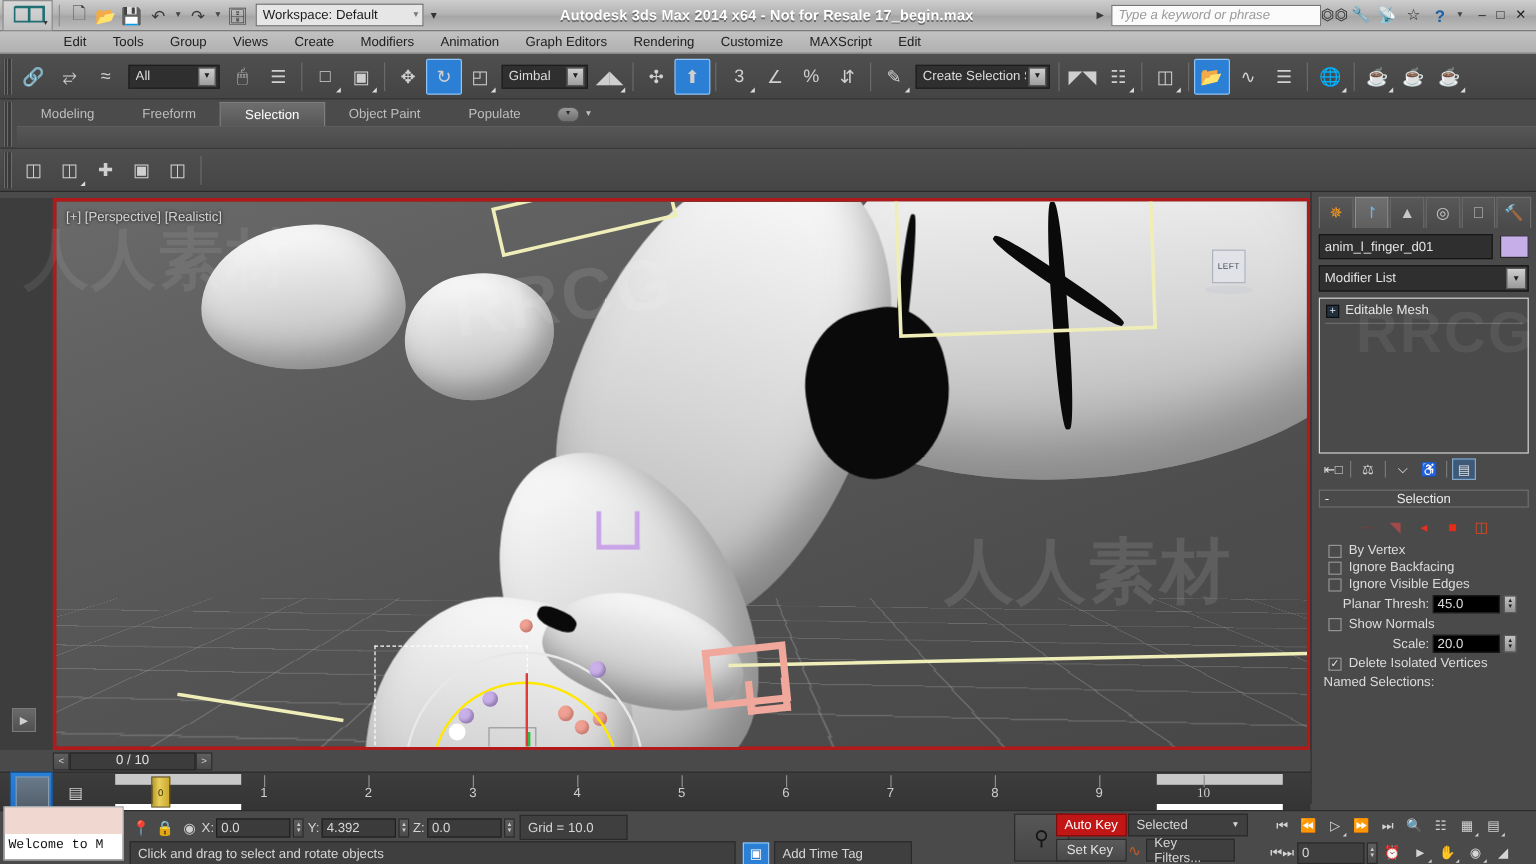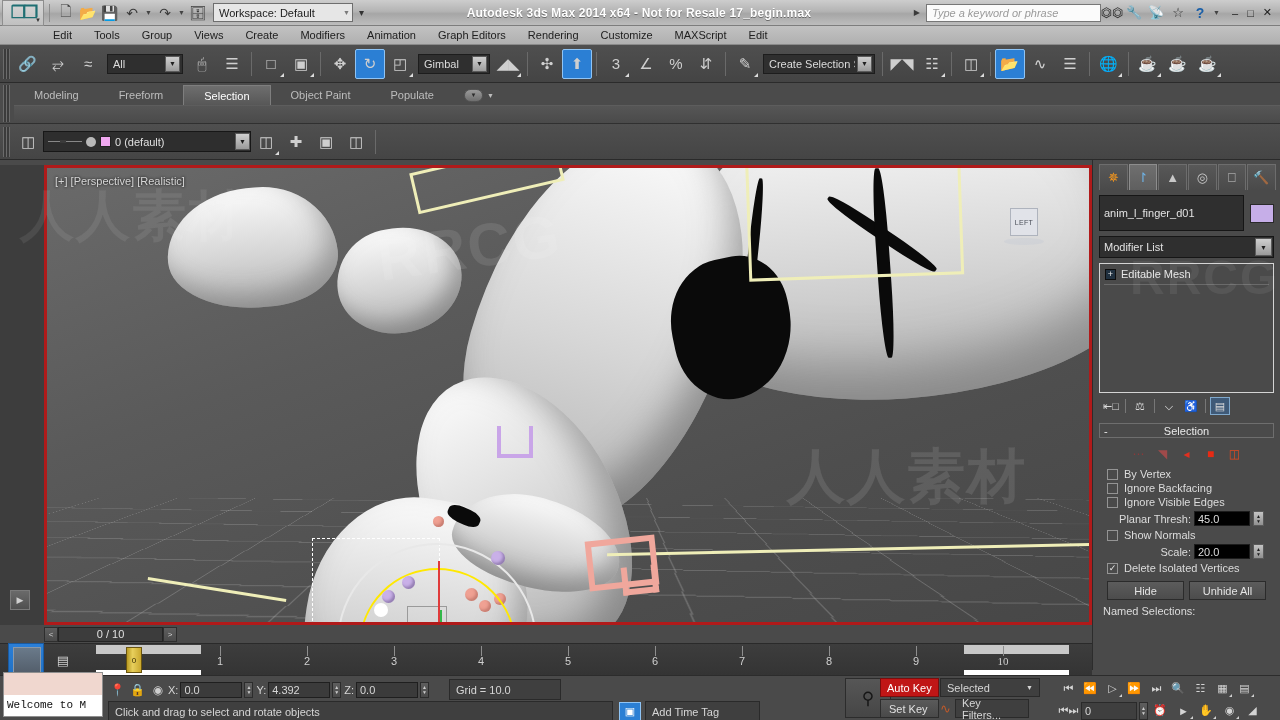--- a/index.html
+++ b/index.html
@@ -264,21 +264,21 @@
   .cp-tabs { display:flex; height: 30px; padding: 4px 4px 0 6px; gap:1px; }
   .cp-tab {
     flex:1; height: 26px; background: linear-gradient(#585858,#4a4a4a);
     border:1px solid #6d6d6d; border-bottom:none;
     display:flex;align-items:center;justify-content:center; font-size:13px;
   }
   .cp-tab.active { background: linear-gradient(#6f6f6f,#5f5f5f); border-color:#8d8d8d; }
   .cp-body { padding: 5px 6px; }
   .cp-namerow { display:flex; gap:6px; align-items:center; }
   .cp-name {
-    flex:1; height:36px; background:#2f2f2f; border:1px solid #161616;
+    flex:1; height:21px; background:#2f2f2f; border:1px solid #161616;
     display:flex;align-items:center; padding-left:4px; font-size:11px; color:#e2e2e2;
   }
   .cp-colorswatch { width:24px;height:19px; background:#c6aee8; border:1px solid #2a2a2a; }
   .cp-modlist {
     margin-top:5px; height:22px; background:#2f2f2f; border:1px solid #161616;
     display:flex;align-items:center; padding-left:4px; font-size:11px; color:#e2e2e2;
   }
   .cp-modlist .cbtn { width:17px;height:18px; margin-left:auto; margin-right:1px;
     background:linear-gradient(#cfcfcf,#9a9a9a);border:1px solid #5b5b5b;
     display:flex;align-items:center;justify-content:center;font-size:7px;color:#1d1d1d;}
@@ -546,27 +546,20 @@
         <div class="rtab-pill">▼</div>
         <span style="font-size:7px;color:#bdbdbd;">▼</span>
       </div>
     </div>
     <div class="ribbon-body"></div>
   </div>
 
   <div class="layerbar">
     <div class="grip"></div>
     <div class="tbtn">◫</div>
-    <div class="layercombo">
-      <span class="lc-dash"></span>
-      <span class="lc-bulb"></span>
-      <span class="lc-swatch"></span>
-      <span class="lc-name">0 (default)</span>
-      <span class="cbtn" style="width:15px;height:17px;background:linear-gradient(#cfcfcf,#9a9a9a);border:1px solid #5b5b5b;display:flex;align-items:center;justify-content:center;font-size:7px;color:#1d1d1d;">▼</span>
-    </div>
     <div class="tbtn corner">◫</div>
     <div class="tbtn">✚</div>
     <div class="tbtn">▣</div>
     <div class="tbtn">◫</div>
     <div class="vsep"></div>
   </div>
 
   <div class="vp-leftpanel">
     <div class="vp-expand">▶</div>
   </div>
@@ -731,24 +724,20 @@
         <span class="spin-lbl">Scale:</span>
         <span class="spin-field">20.0</span>
         <span class="spin-btns">▲<br>▼</span>
       </div>
 
       <div class="chk-row">
         <span class="chk">✓</span>
         <span class="chk-lbl">Delete Isolated Vertices</span>
       </div>
 
-      <div class="btn-row">
-        <div class="pbtn">Hide</div>
-        <div class="pbtn">Unhide All</div>
-      </div>
 
       <div class="named-sel">Named Selections:</div>
     </div>
   </div>
 
   <div class="timestrip">
     <div style="width:44px"></div>
     <div class="tsl-arrow">&lt;</div>
     <div class="tsl-field">0 / 10</div>
     <div class="tsl-arrow">&gt;</div>
@@ -810,21 +799,21 @@
       <div class="coord" style="margin-left:3px;">
         <span class="cl">Y:</span>
         <span class="cf">4.392</span>
         <span class="spn">▲<br>▼</span>
       </div>
       <div class="coord" style="margin-left:3px;">
         <span class="cl">Z:</span>
         <span class="cf">0.0</span>
         <span class="spn">▲<br>▼</span>
       </div>
-      <div class="sb-panel" style="width:112px;margin-left:20px;">Grid = 10.0</div>
+      <div class="sb-panel" style="width:90px;margin-left:4px;">Grid = 10.0</div>
     </div>
 
     <div class="sb-row" style="top:25px;">
       <div class="sb-panel" style="width:505px;">Click and drag to select and rotate objects</div>
       <div style="width:22px;height:19px;margin-left:6px;background:#2b7fd4;border:1px solid #8fc4f5;display:flex;align-items:center;justify-content:center;font-size:11px;color:#fff;">▣</div>
       <div class="sb-panel" style="width:115px;margin-left:4px;">Add Time Tag</div>
     </div>
 
     <div style="position:absolute;left:845px;top:2px;">
       <div class="keybigbtn">⚲</div>

